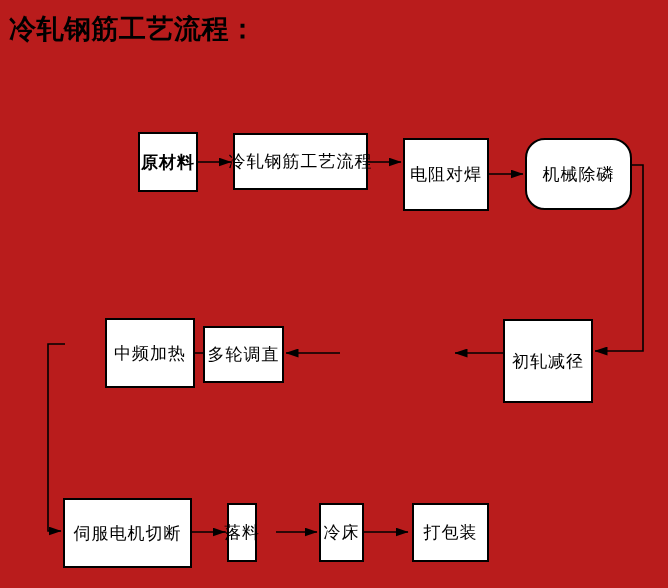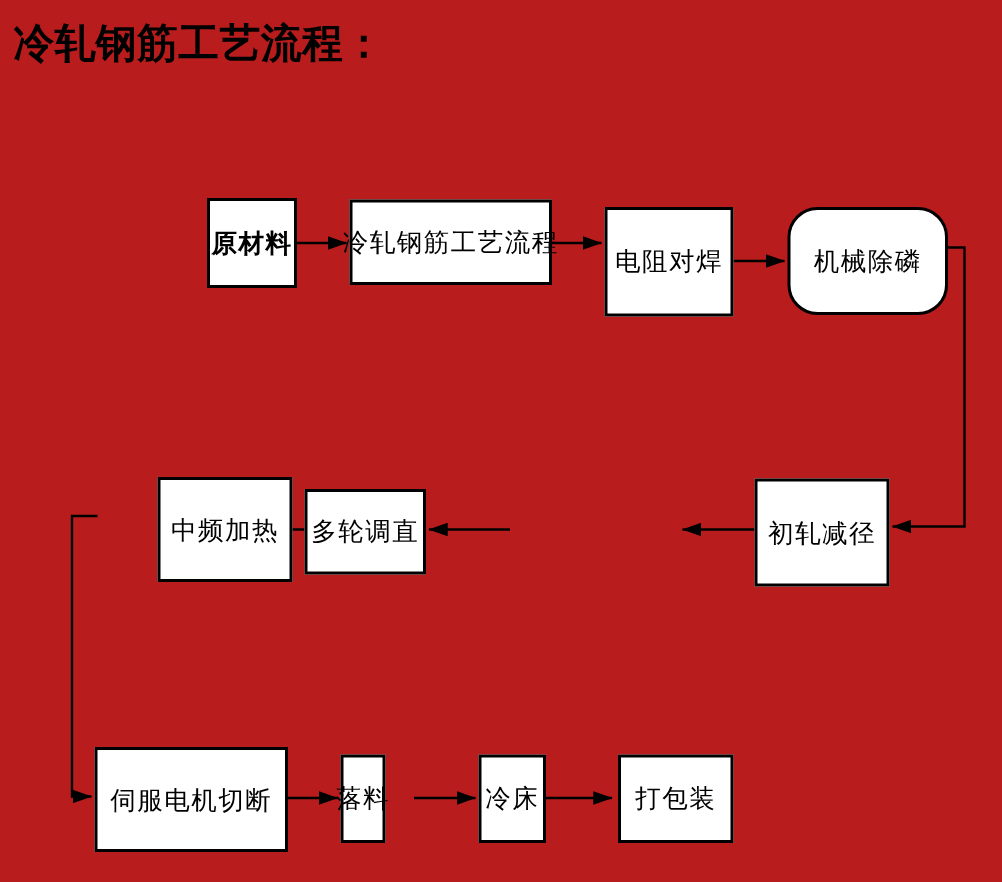--- a/index.html
+++ b/index.html
@@ -54,21 +54,21 @@
     letter-spacing: 1px;
     color: #000000;
     white-space: nowrap;
     line-height: 1;
   }
   
   .n0  { left: 138px; top: 132px; width:  60px; height: 60px; font-weight: bold; }
   .n1  { left: 233px; top: 133px; width: 135px; height: 57px; }
   .n2  { left: 403px; top: 138px; width:  86px; height: 73px; }
   .n3  { left: 525px; top: 138px; width: 107px; height: 72px; border-radius: 20px; }
-  .n4  { left: 503px; top: 319px; width:  90px; height: 72px; }
+  .n4  { left: 503px; top: 319px; width:  90px; height: 84px; }
   .n5  { left: 340px; top: 324px; width: 113px; height: 63px; }
   .n6  { left: 203px; top: 326px; width:  81px; height: 57px; }
   .n7  { left:  65px; top: 318px; width:  90px; height: 70px; margin-left: 40px; }
   .n8  { left:  63px; top: 498px; width: 129px; height: 70px; }
   .n9  { left: 227px; top: 503px; width:  30px; height: 59px; }
   .n10 { left: 319px; top: 503px; width:  45px; height: 59px; }
   .n11 { left: 412px; top: 503px; width:  77px; height: 59px; }
 </style>
 </head>
 <body>

